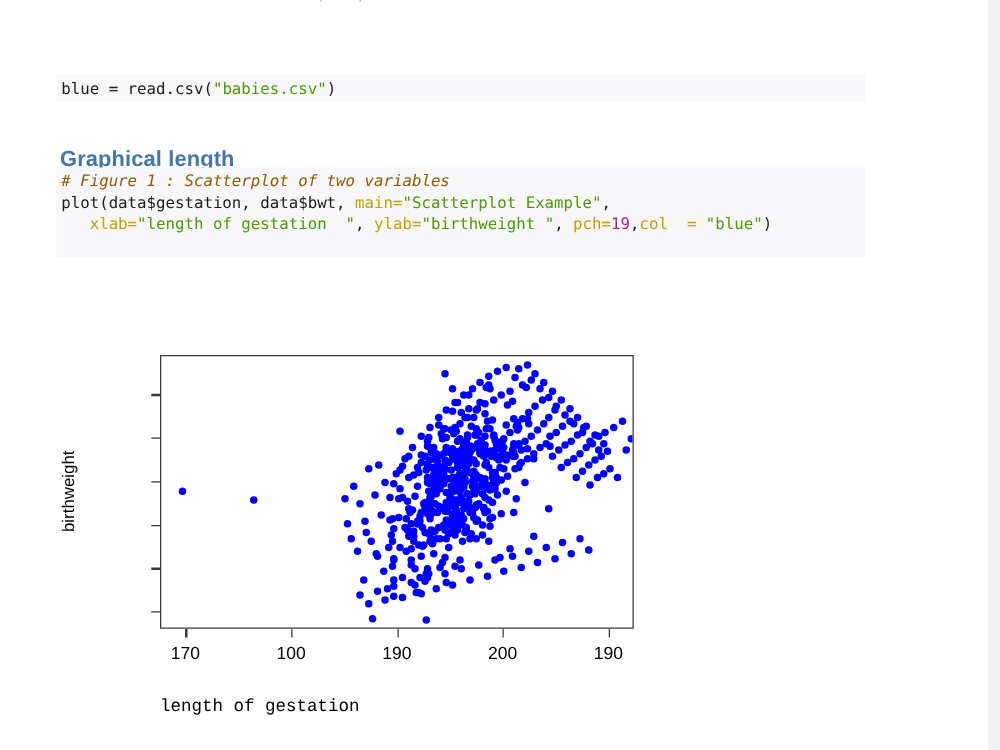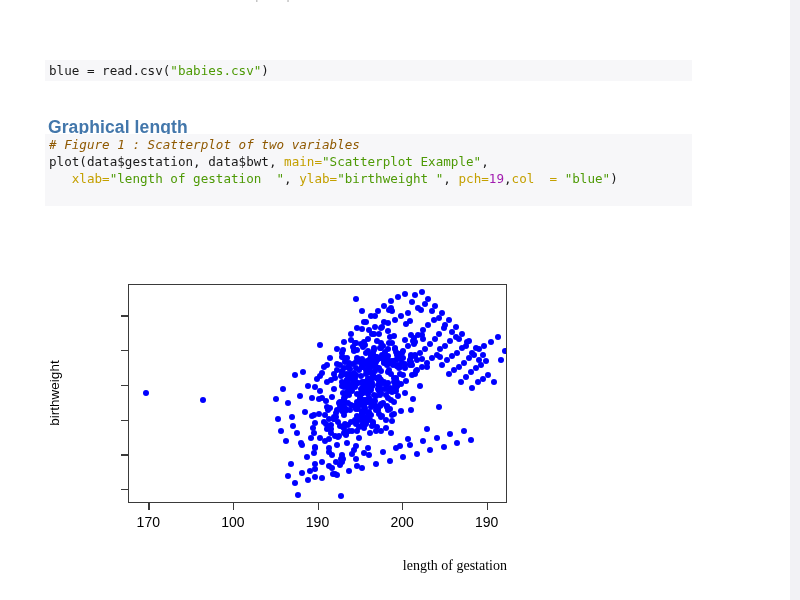--- a/index.html
+++ b/index.html
@@ -146,22 +146,22 @@
     color: #000;
     transform: rotate(-90deg) translateX(-50%);
     transform-origin: 0 0;
     white-space: nowrap;
   }
   #xlab {
     position: absolute;
     left: 128px;
     top: 340px;
     width: 379px;
-    text-align: right;
-    font-family: Liberation Serif, serif;
+    text-align: left;
+    font-family: Liberation Mono, monospace;
     font-size: 14px;
     color: #000;
   }
 </style>
 </head>
 <body>
 
 <div id="right-gutter"></div>
 
 <div id="doc">

